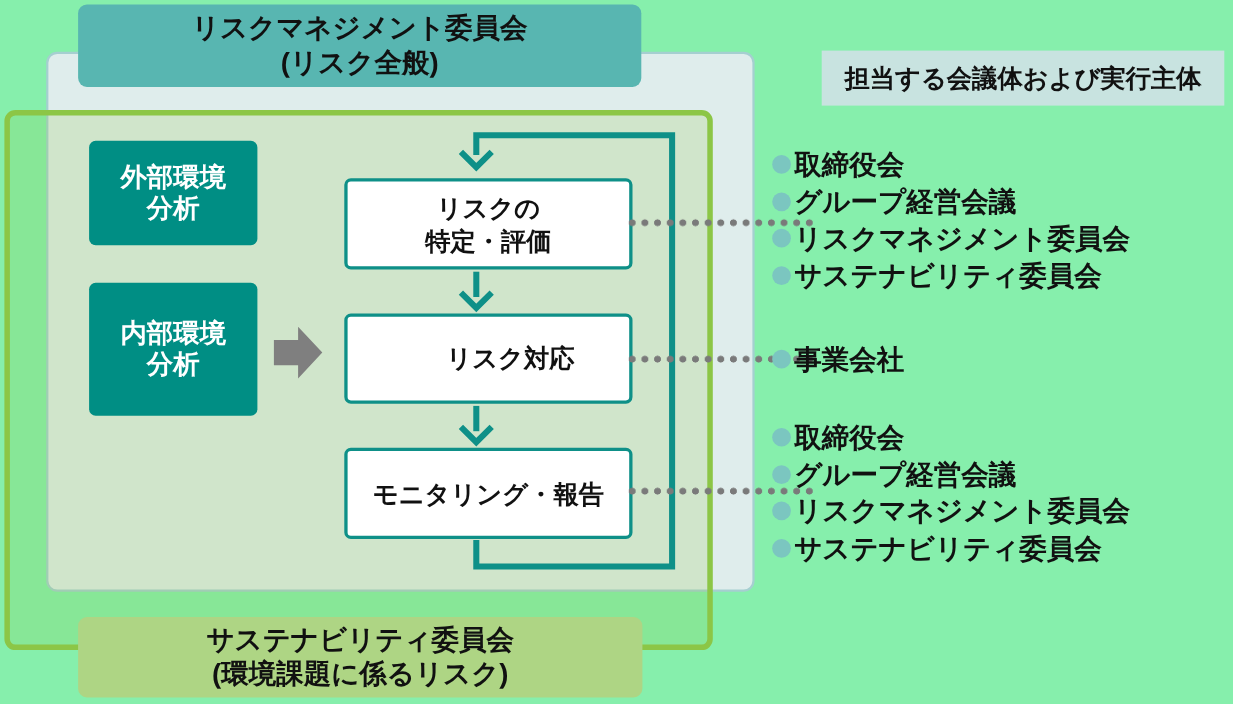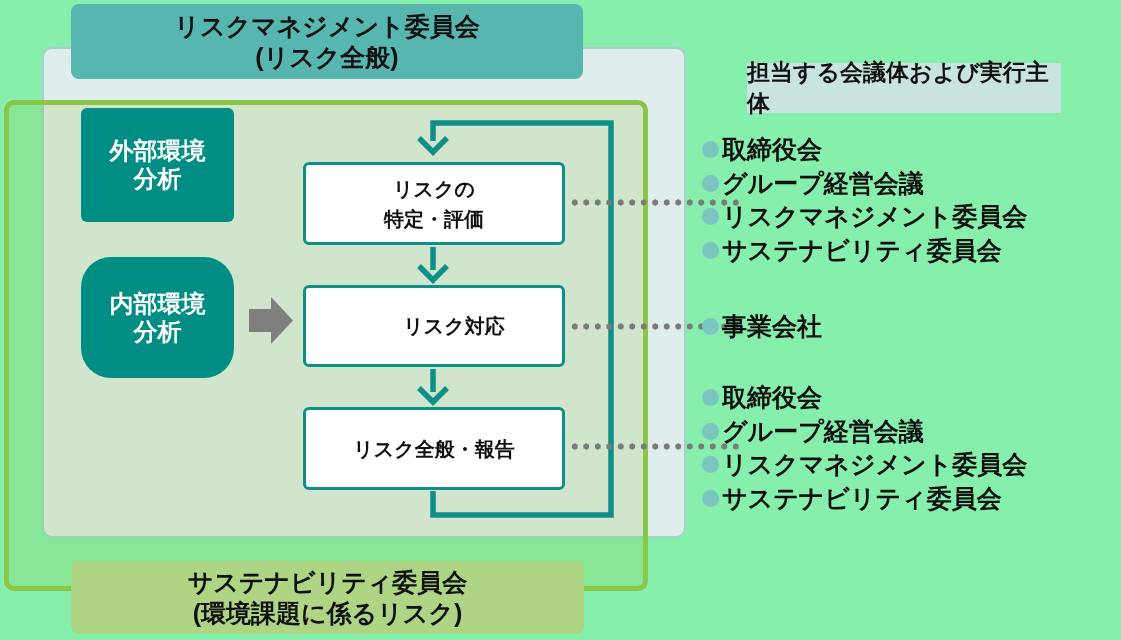--- a/index.html
+++ b/index.html
@@ -36,39 +36,39 @@
   }
 
   
   .hdr{
     display:flex;align-items:center;justify-content:center;text-align:center;
     font-size:25px;line-height:31px;white-space:pre-line;border-radius:8px;
   }
   .hdr-top{left:71px;top:4px;width:512px;height:75px;background:var(--teal-header);}
   .hdr-bottom{left:71px;top:561px;width:513px;height:73px;background:var(--bottom-header-bg);}
   .hdr-right{
-    left:747px;top:63px;width:314px;height:50px;background:var(--right-header-bg);
+    left:747px;top:46px;width:366px;height:50px;background:var(--right-header-bg);
     display:flex;align-items:center;justify-content:center;font-size:23px;border-radius:0;
   }
 
   
   .input-box{
     left:81px;width:153px;background:var(--teal-dark);color:#ffffff;border-radius:6px;
     display:flex;align-items:center;justify-content:center;text-align:center;
     font-size:24px;line-height:28px;white-space:pre-line;
   }
-  .input-1{top:108px;height:114px;}
-  .input-2{top:257px;height:121px;border-radius:30px;}
+  .input-1{top:128px;height:95px;}
+  .input-2{top:257px;height:121px;}
   .input-3{top:393px;height:120px;}
 
   
   .step-box{
-    left:303px;width:262px;background:#ffffff;border:3px solid var(--flow-line);border-radius:6px;
+    left:313px;width:262px;background:#ffffff;border:3px solid var(--flow-line);border-radius:6px;
     display:flex;align-items:center;justify-content:center;text-align:center;
-    font-size:20px;line-height:30px;white-space:pre-line;
+    font-size:23px;line-height:30px;white-space:pre-line;
   }
   .step-1{top:162px;height:83px;}
   .step-2{top:285px;height:82px;padding-left:40px;}
   .step-3{top:407px;height:83px;}
 
   
   .flow-svg{left:0;top:0;width:1121px;height:640px;pointer-events:none;}
   .flow-stroke{stroke:var(--flow-line);stroke-width:5.5;fill:none;}
   .gray-fill{fill:var(--arrow-gray);}
 
@@ -108,21 +108,21 @@
   <div class="abs hdr-right">担当する会議体および実行主体</div>
 
   <div class="abs input-box input-1">外部環境
 分析</div>
   <div class="abs input-box input-2">内部環境
 分析</div>
 
   <div class="abs step-box step-1">リスクの
 特定・評価</div>
   <div class="abs step-box step-2">リスク対応</div>
-  <div class="abs step-box step-3">リスク全般・報告</div>
+  <div class="abs step-box step-3">モニタリング・報告</div>
 
   <svg class="abs flow-svg" viewBox="0 0 1121 640" xmlns="http://www.w3.org/2000/svg">
     <path class="flow-stroke" d="M433,491 L433,515 L611,515 L611,123 L433,123 L433,141"></path>
     <path class="flow-stroke" d="M419,138 L433,152 L447,138"></path>
     <path class="flow-stroke" d="M433,247 L433,270"></path>
     <path class="flow-stroke" d="M419,266 L433,280 L447,266"></path>
     <path class="flow-stroke" d="M433,369 L433,392"></path>
     <path class="flow-stroke" d="M419,388 L433,402 L447,388"></path>
     <polygon class="gray-fill" points="249,309 271,309 271,297 293,320.5 271,344 271,332 249,332"></polygon>
   </svg>

